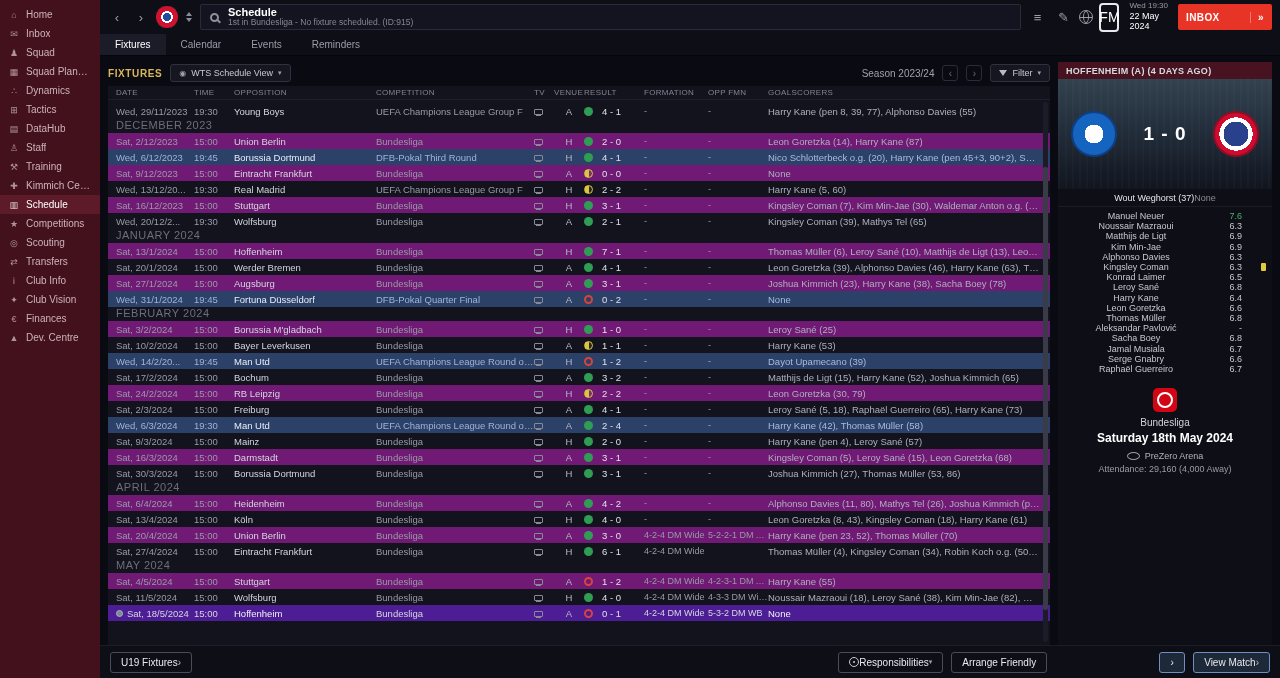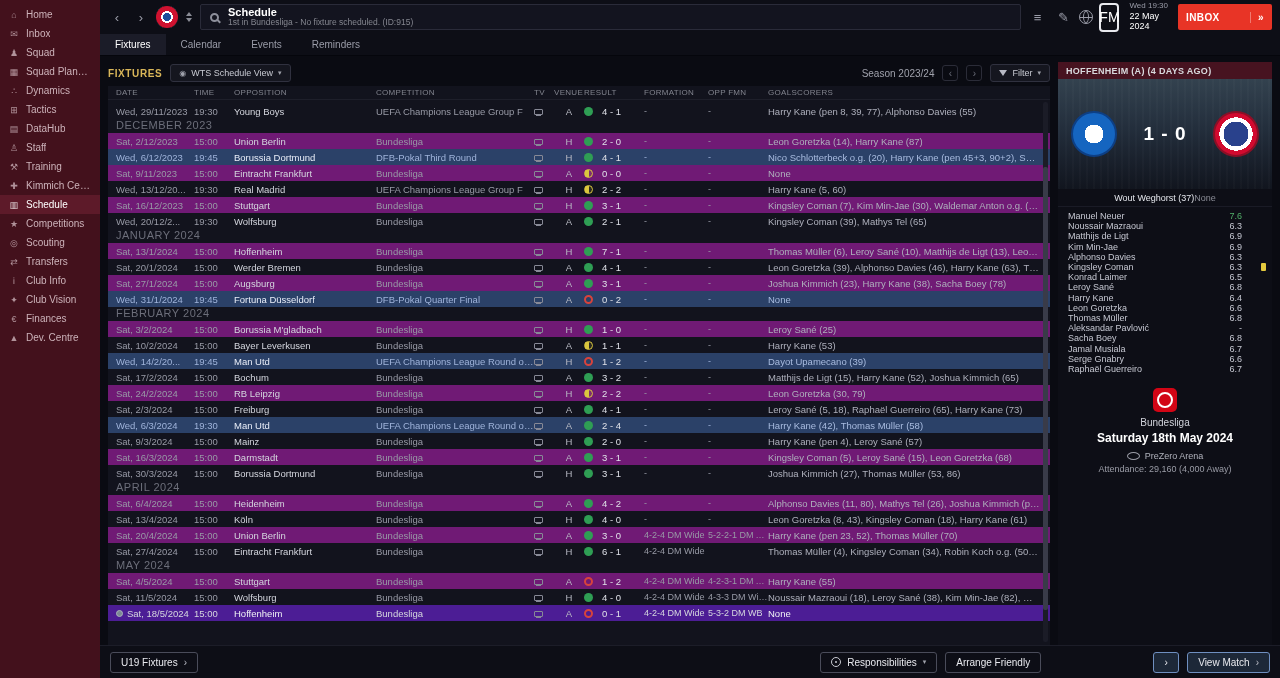--- a/index.html
+++ b/index.html
@@ -106,37 +106,37 @@
     background:repeating-linear-gradient(90deg,rgba(255,255,255,.08) 0 2px,transparent 2px 7px);}
   .club-logo{width:46px;height:46px;border-radius:50%;position:relative;z-index:1;flex-shrink:0}
   .club-logo.hoffe{background:radial-gradient(circle,#ffffff 0 32%,#1565c0 32% 100%);border:2px solid #0d3f85}
   .club-logo.bayern{background:radial-gradient(circle,#29418c 0 42%,#ffffff 42% 56%,#d10a2f 56% 100%);border:2px solid #8c0f26}
   .score{font-size:19px;font-weight:bold;color:#ffffff;letter-spacing:1px;z-index:1}
   .scorer-row{display:flex;justify-content:center;align-items:center;padding:4px 10px 3px 10px;font-size:9px;flex-shrink:0;border-bottom:1px solid #1a1b26}
   .sc-home{color:#e4e6ec}
   .sc-away{color:#8a8c96}
   .ratings{display:flex;flex-direction:column;padding:4px 6px 2px 10px;flex-shrink:0}
   .rating-row{display:flex;align-items:center;height:10.2px;font-size:9px;cursor:pointer}
-  .r-name{flex:1;text-align:left;color:#c6c8d2;white-space:nowrap;overflow:hidden}
+  .r-name{flex:1;text-align:center;color:#c6c8d2;white-space:nowrap;overflow:hidden}
   .r-val{width:38px;text-align:right;color:#c6c8d2}
   .r-val.good{color:#52b06a}
   .card-slot{width:24px;display:flex;justify-content:flex-end;align-items:center}
   .yellow-card{width:5px;height:8px;background:#e3c93e;border-radius:1px}
   .comp-info{margin-top:12px;display:flex;flex-direction:column;align-items:center;gap:3px;font-size:9px;color:#b0b2bc}
   .bl-logo{width:24px;height:24px;background:#d20515;border-radius:5px;position:relative;margin-bottom:2px}
   .bl-logo::after{content:"";position:absolute;inset:4px;border:2px solid #ffffff;border-radius:50%}
   .comp-name{font-size:10px;color:#d2d4dc}
   .comp-date{font-size:12px;color:#ffffff;font-weight:bold}
   .venue-line{display:flex;align-items:center;gap:5px;margin-top:3px}
   .stadium-ico{width:13px;height:8px;border:1px solid #9a9ca6;border-radius:50%}
   .attendance{color:#9a9ca6}
 
   
   .bottombar{height:33px;background:#0d0e16;border-top:1px solid #1c1d28;display:flex;align-items:center;gap:8px;padding:0 10px;flex-shrink:0}
-  .btn{border:1px solid #4a4c5a;border-radius:3px;color:#e8e9ee;font-size:10px;height:21px;display:flex;align-items:center;gap:6px;padding:0 10px;cursor:pointer;white-space:nowrap;background:transparent}
+  .btn{border:1px solid #4a4c5a;border-radius:3px;color:#e8e9ee;font-size:10px;height:21px;display:flex;align-items:center;padding:0 10px;cursor:pointer;white-space:nowrap;background:transparent}
   .btn .chev{font-size:10px;color:#b8bac4}
   .resp-ico{width:10px;height:10px;border:1px solid #c8cad2;border-radius:50%;position:relative}
   .resp-ico::after{content:"";position:absolute;left:3px;top:3px;width:2px;height:2px;border-radius:50%;background:#c8cad2}
   .gap90{width:96px}
   .btn.blue{border-color:#6f8fc0;background:#1d2838}
   .btn.chev-only{width:26px;justify-content:center;padding:0}
 </style>
 </head>
 <body>
 
@@ -338,21 +338,21 @@
                 <div class="cell c-result">
                   <div class="dot win"></div>
                   <div class="score-txt">4 - 1</div>
                 </div>
                 <div class="cell c-fmn">-</div>
                 <div class="cell c-oppfmn">-</div>
                 <div class="cell c-scorers">Nico Schlotterbeck o.g. (20), Harry Kane (pen 45+3, 90+2), Serge Gnabry (74)</div>
               </div>
               <div class="row alt">
                 <div class="cell c-date">
-                  <div>Sat, 9/11/2023</div>
+                  <div>Sat, 9/12/2023</div>
                 </div>
                 <div class="cell c-time">15:00</div>
                 <div class="cell c-opp">Eintracht Frankfurt</div>
                 <div class="cell c-comp">Bundesliga</div>
                 <div class="cell c-tv"><div class="tv-ico"></div></div>
                 <div class="cell c-venue">A</div>
                 <div class="cell c-result">
                   <div class="dot draw"></div>
                   <div class="score-txt">0 - 0</div>
                 </div>

